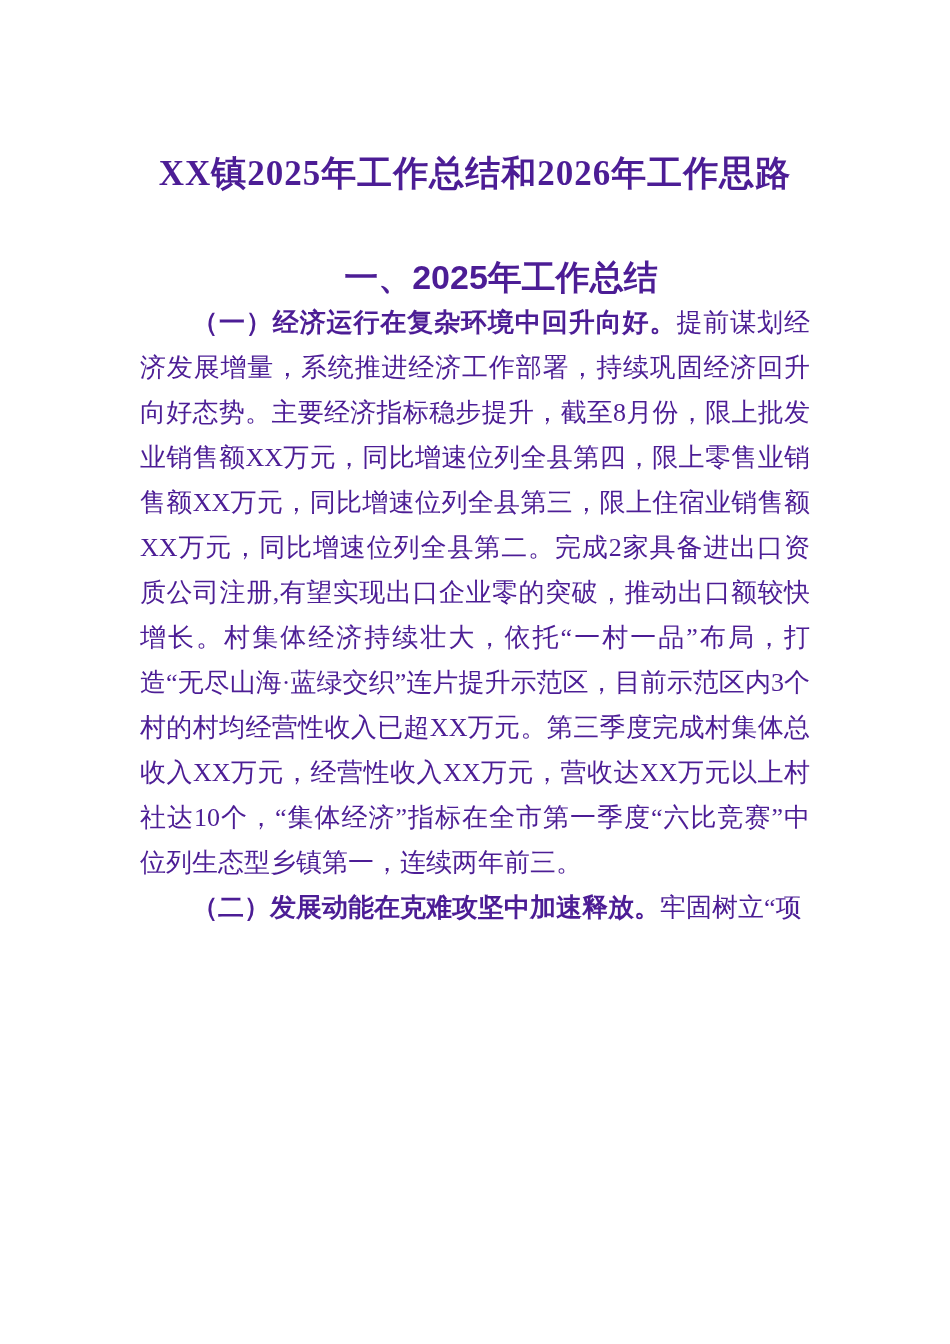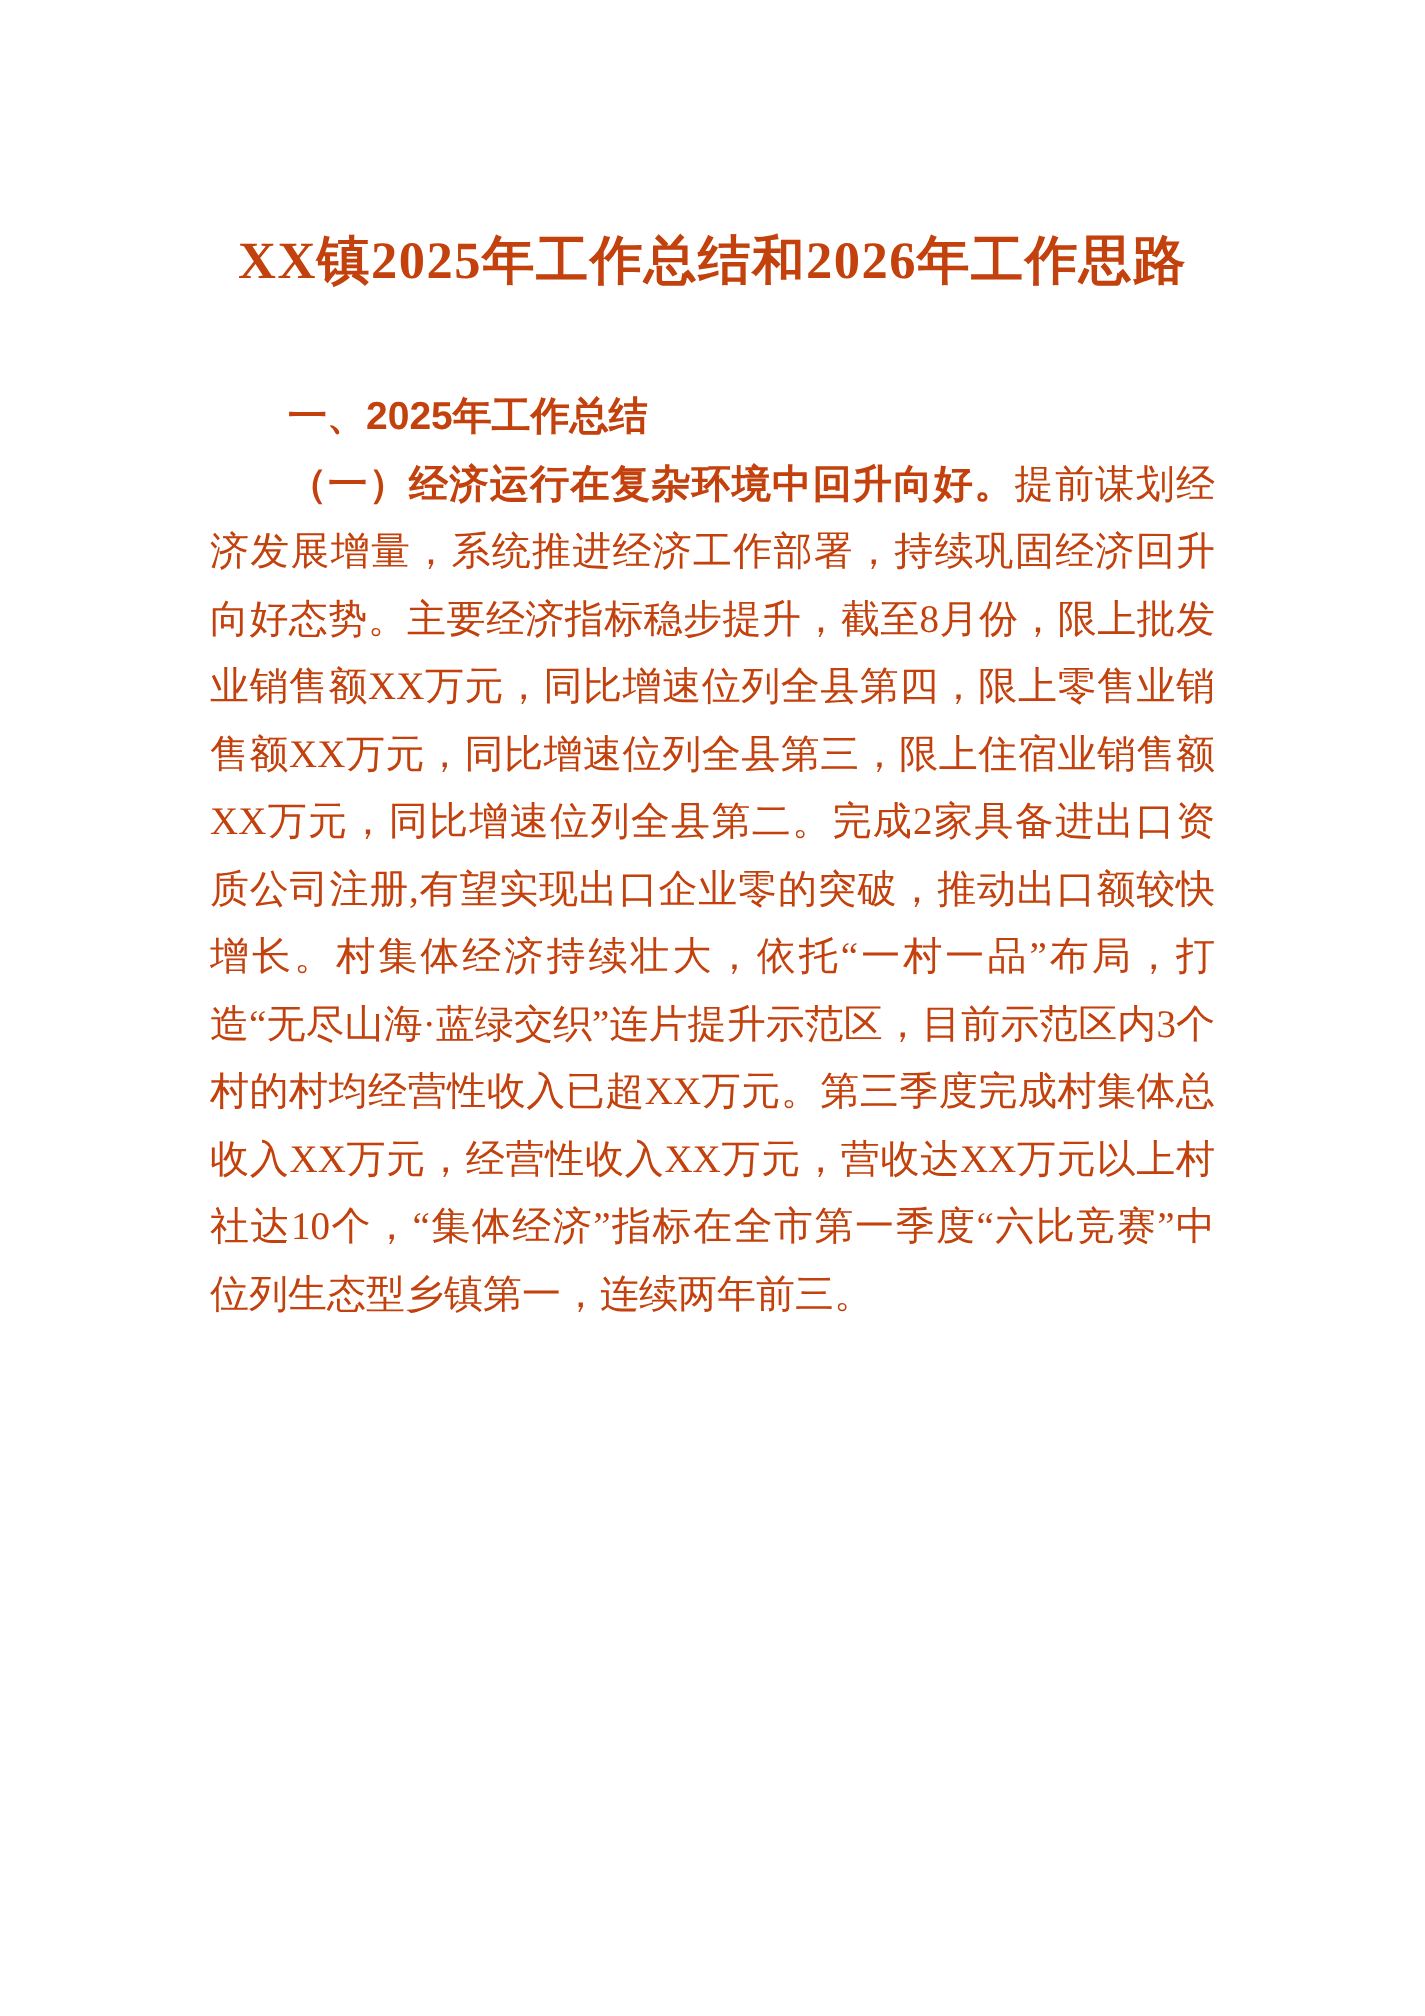--- a/index.html
+++ b/index.html
@@ -8,21 +8,21 @@
     background: #ffffff;
   }
   .page {
     position: relative;
     width: 950px;
     height: 1344px;
     box-sizing: border-box;
     padding: 150px 140px 0 140px;
     background: #ffffff;
     overflow: hidden;
-    color: #c2410c;
+    color: #4c1d95;
     font-family: "Liberation Serif", "DejaVu Serif", serif;
   }
   .doc-title {
     margin: 0 0 58px 0;
     font-size: 35px;
     font-weight: bold;
     line-height: 1.35;
     text-align: center;
     text-indent: 0;
     letter-spacing: 1px;
@@ -31,37 +31,38 @@
   .body-para {
     margin: 0;
     font-size: 26px;
     line-height: 45px;
     text-align: justify;
     text-justify: inter-ideograph;
     text-indent: 52px;
   }
   .section-heading {
     margin: 0;
-    font-size: 26px;
+    font-size: 34px;
     font-weight: bold;
     line-height: 45px;
     text-indent: 52px;
-    text-align: left;
+    text-align: center;
     font-family: "Liberation Sans", "DejaVu Sans", sans-serif;
   }
   .para-lead {
     font-weight: bold;
   }
 </style>
 </head>
 <body>
 
 <div class="page">
 
   <h1 class="doc-title">XX镇2025年工作总结和2026年工作思路</h1>
 
 
   <h2 class="section-heading">一、2025年工作总结</h2>
 
   <p class="body-para"><span class="para-lead">（一）经济运行在复杂环境中回升向好。</span><span>提前谋划经济发展增量，系统推进经济工作部署，持续巩固经济回升向好态势。主要经济指标稳步提升，截至8月份，限上批发业销售额XX万元，同比增速位列全县第四，限上零售业销售额XX万元，同比增速位列全县第三，限上住宿业销售额XX万元，同比增速位列全县第二。完成2家具备进出口资质公司注册,有望实现出口企业零的突破，推动出口额较快增长。村集体经济持续壮大，依托“一村一品”布局，打造“无尽山海·蓝绿交织”连片提升示范区，目前示范区内3个村的村均经营性收入已超XX万元。第三季度完成村集体总收入XX万元，经营性收入XX万元，营收达XX万元以上村社达10个，“集体经济”指标在全市第一季度“六比竞赛”中位列生态型乡镇第一，连续两年前三。</span></p>
 
+  <p class="body-para"><span class="para-lead">（二）发展动能在克难攻坚中加速释放。</span><span>牢固树立“项</span></p>
 
 </div>
 
 </body></html>

